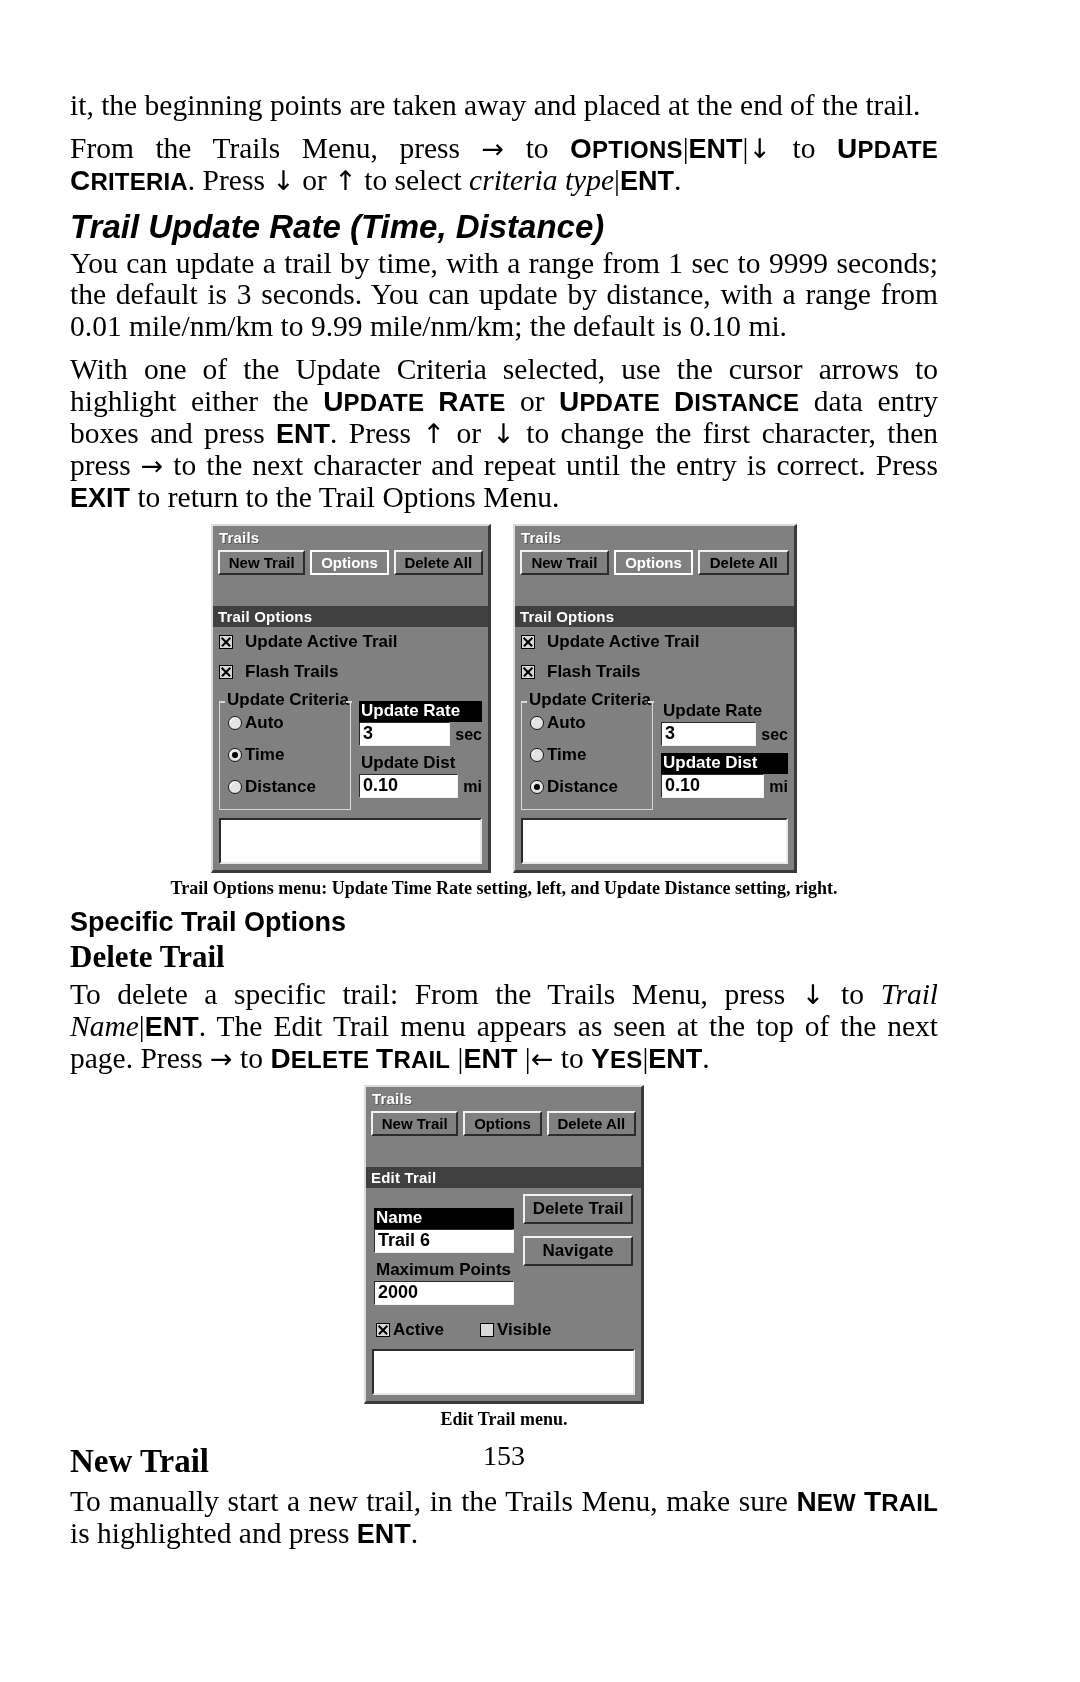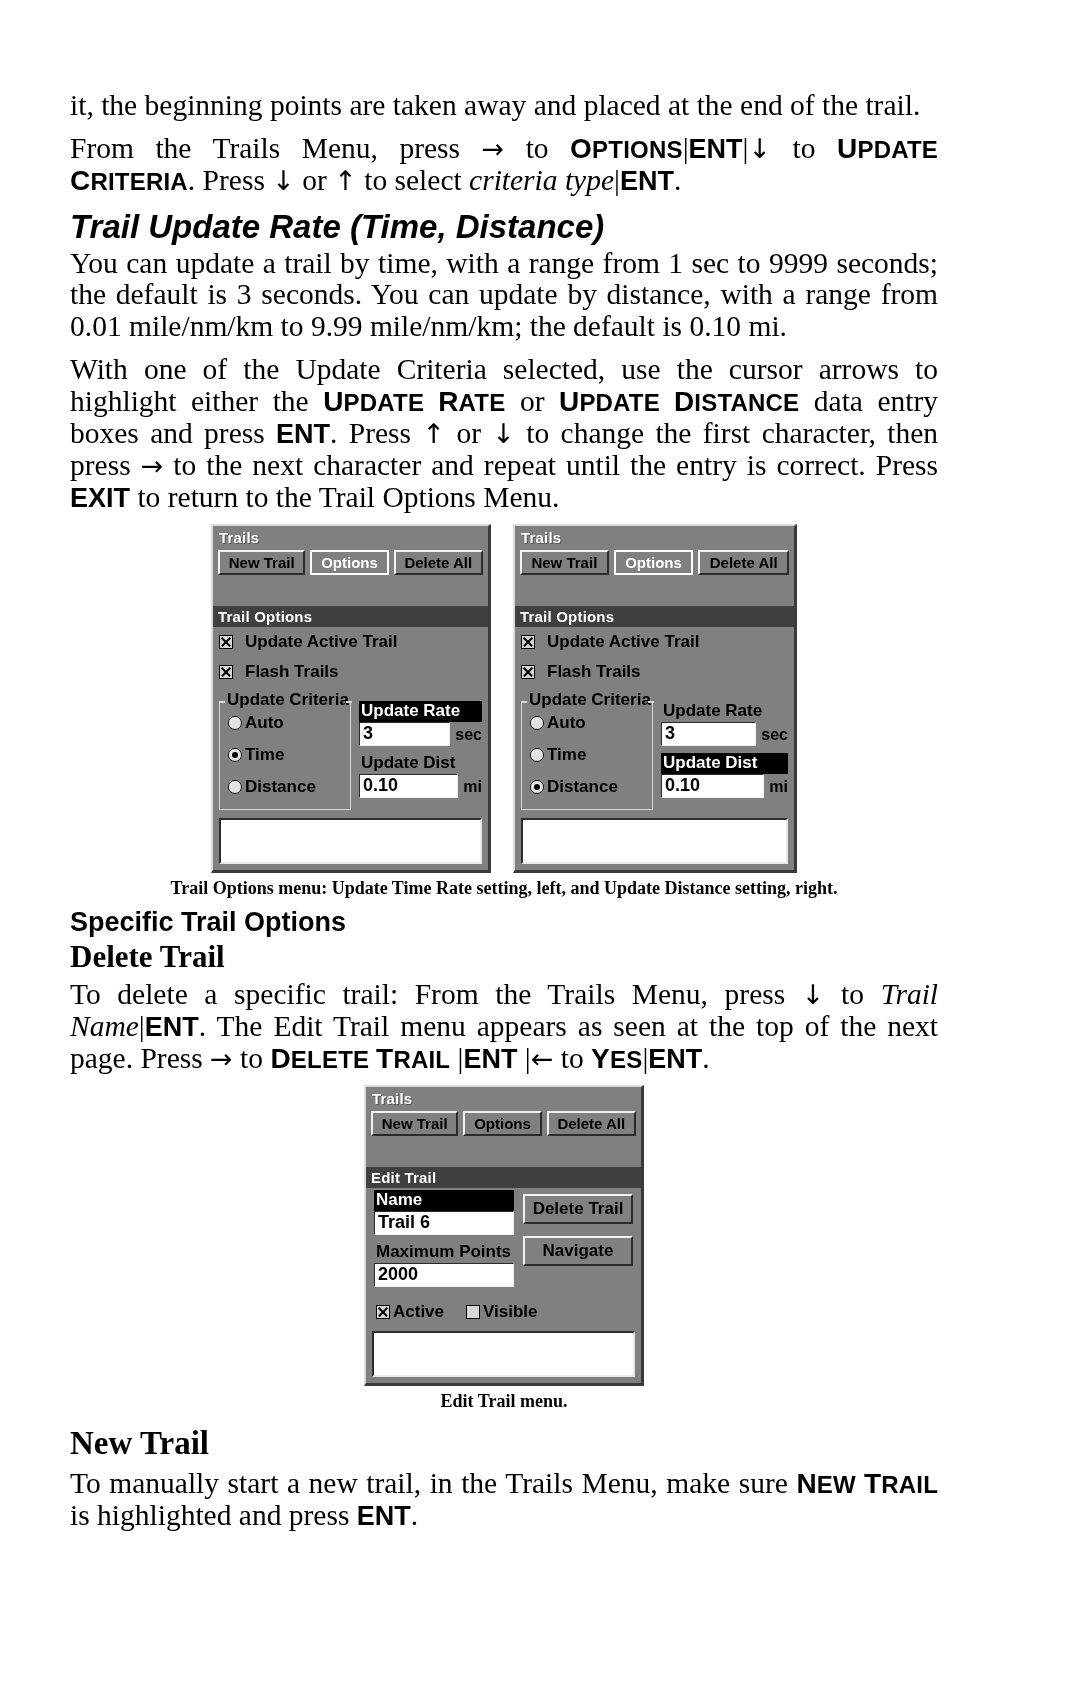--- a/index.html
+++ b/index.html
@@ -313,39 +313,39 @@
     border-right: 2px solid #e8e8e8;
     border-bottom: 2px solid #e8e8e8;
   }
 
   
   .edit-body {
     display: flex;
     gap: 9px;
     padding: 0 8px 2px 8px;
   }
-  .edit-left { width: 140px; flex: 0 0 auto; padding-top: 2px; }
+  .edit-left { width: 140px; flex: 0 0 auto; padding-top: 12px; margin-top: 8px; }
   .edit-right { flex: 1 1 auto; padding-top: 6px; }
   .btn-wide {
     background: #808080;
     color: #000;
     font-weight: bold;
     font-size: 17px;
     text-align: center;
     padding: 3px 2px;
     border-top: 2px solid #f2f2f2;
     border-left: 2px solid #f2f2f2;
     border-right: 2px solid #2b2b2b;
     border-bottom: 2px solid #2b2b2b;
     margin-bottom: 12px;
     white-space: nowrap;
   }
   .edit-checks {
     display: flex;
-    gap: 22px;
+    gap: 36px;
     padding: 6px 16px 5px 10px;
     font-weight: bold;
     font-size: 17px;
     align-items: center;
   }
   .edit-check { display: flex; align-items: center; gap: 3px; }
 </style>
 </head>
 <body>
 
@@ -553,14 +553,15 @@
 
   <h2 class="sect">New Trail</h2>
 
   <p class="body">
     <span>To manually start a new trail, in the Trails Menu, make sure</span>
     <span class="sc"><span class="cap">N</span><span>EW</span> <span class="cap">T</span><span>RAIL</span></span>
     <span>is highlighted and press</span>
     <span class="kb">ENT</span>.
   </p>
 
+  <div class="pagenum">153</div>
 
 </div>
 
 </body></html>

